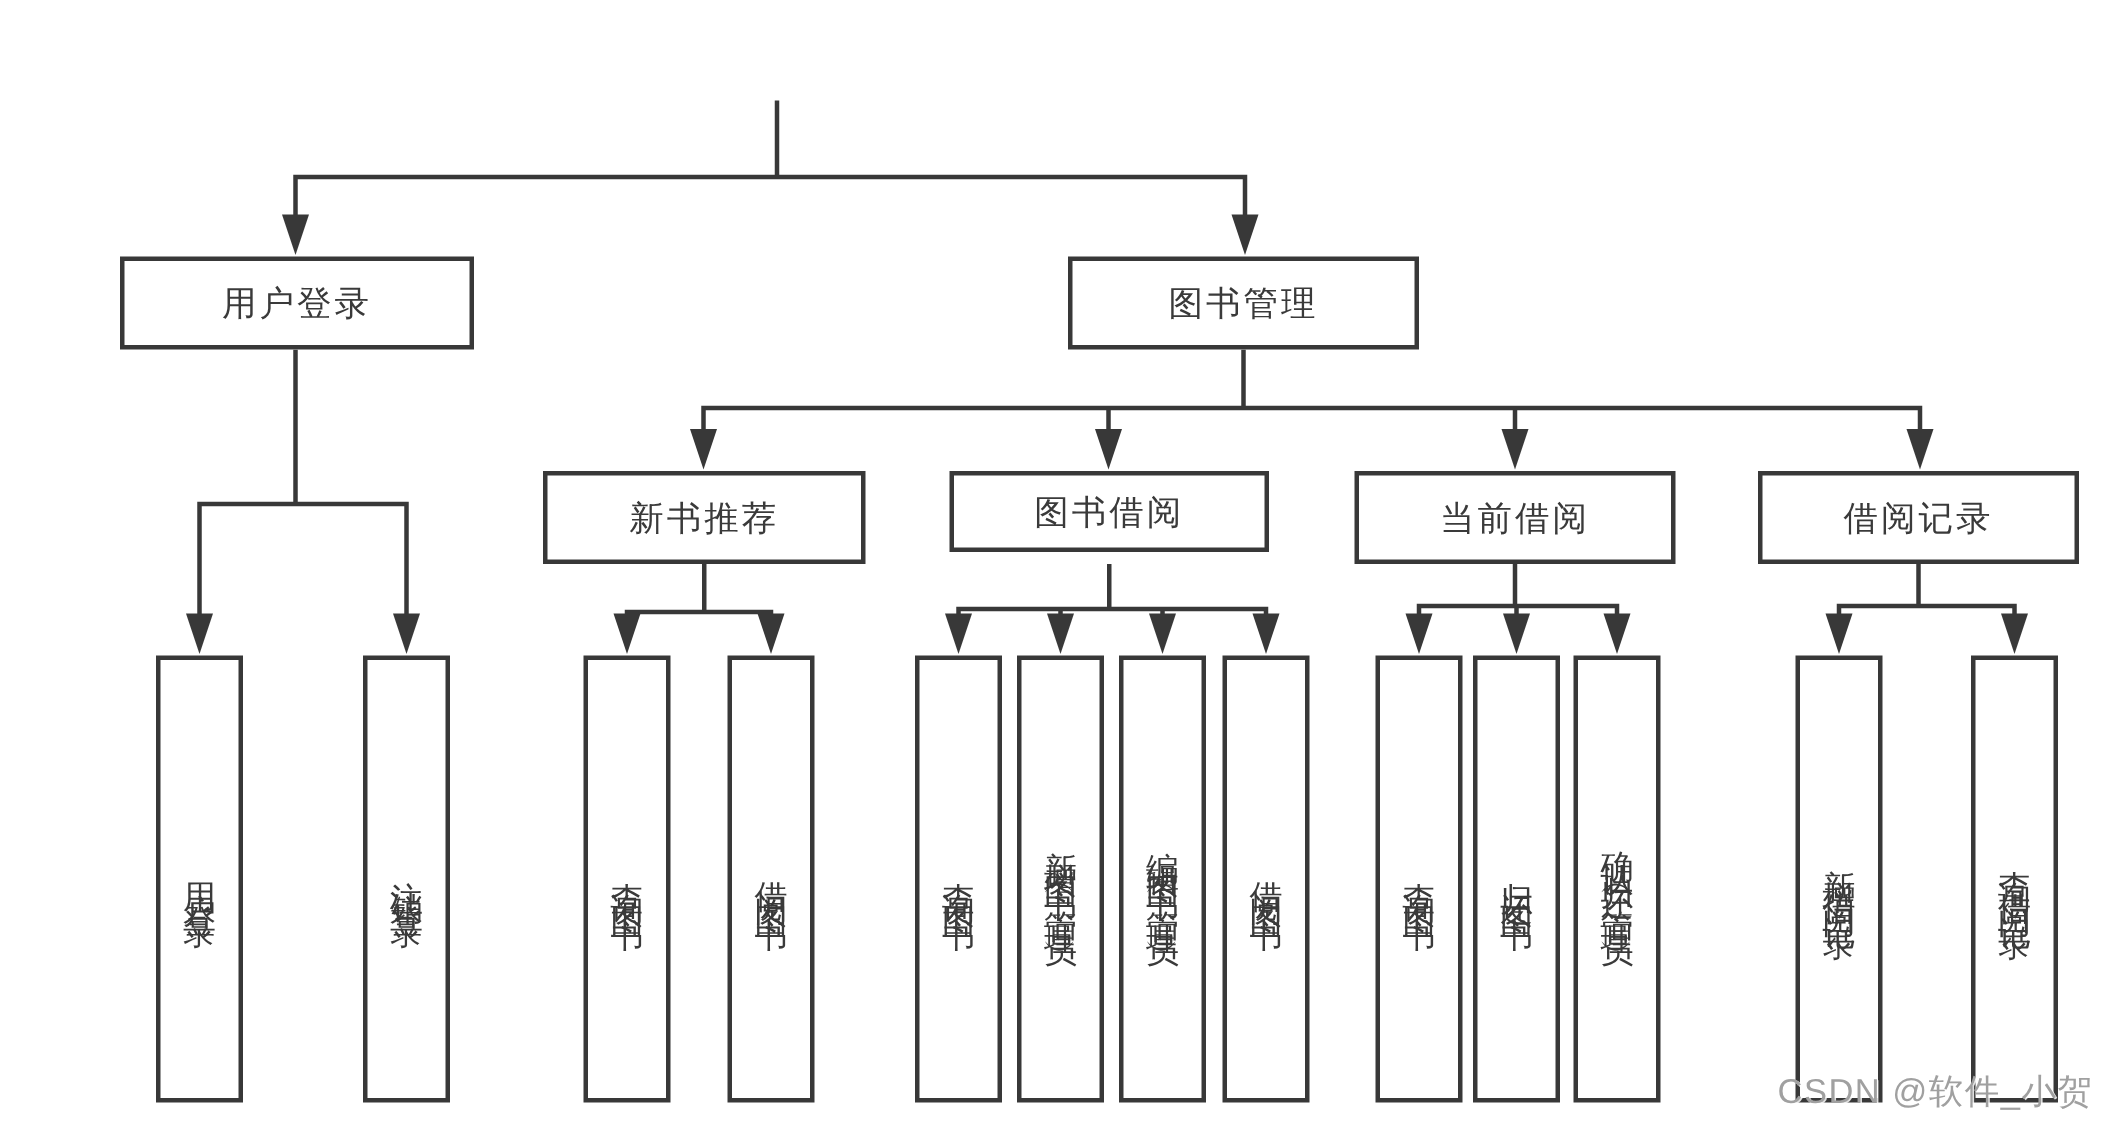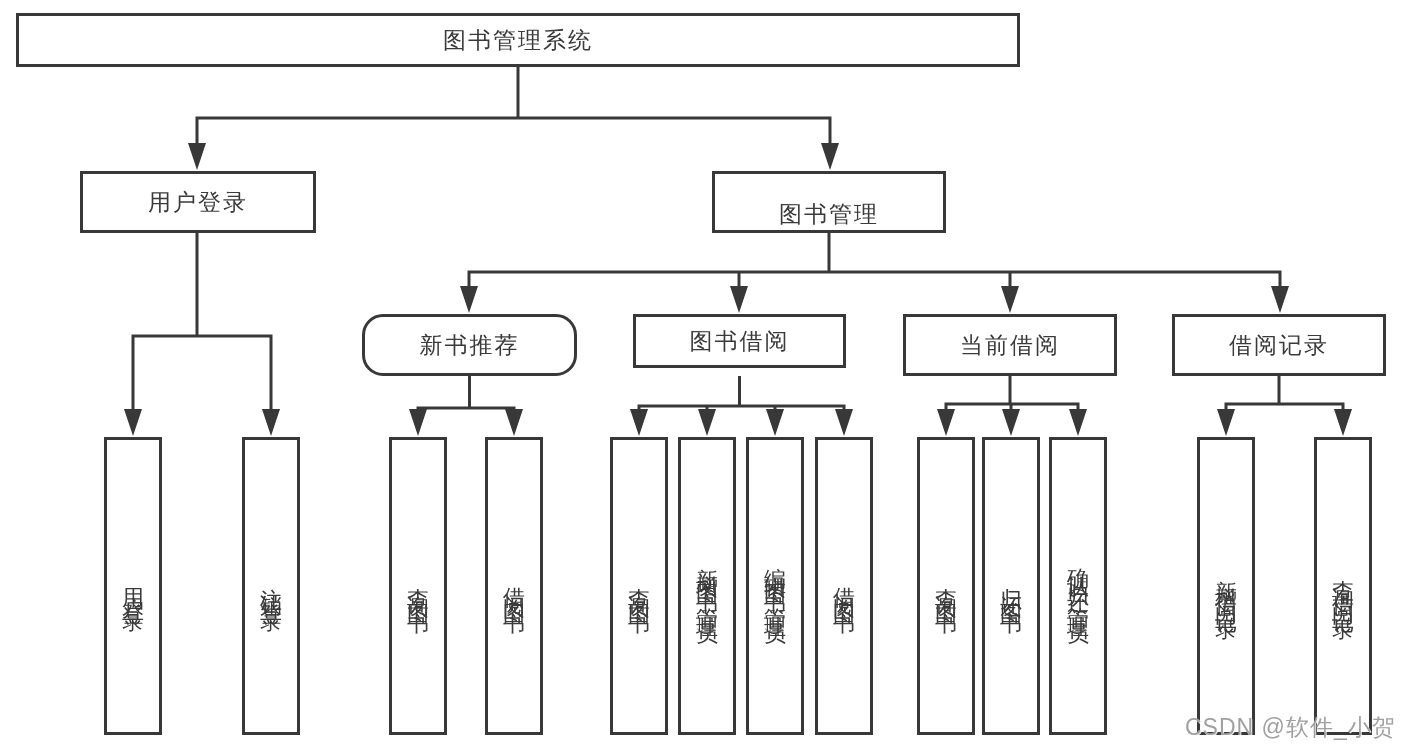--- a/index.html
+++ b/index.html
@@ -65,32 +65,29 @@
       <polygon points="766,409 784,409 775,436"></polygon>
       <polygon points="835,409 853,409 844,436"></polygon>
       <polygon points="937,409 955,409 946,436"></polygon>
       <polygon points="1002,409 1020,409 1011,436"></polygon>
       <polygon points="1069,409 1087,409 1078,436"></polygon>
       <polygon points="1217,409 1235,409 1226,436"></polygon>
       <polygon points="1334,409 1352,409 1343,436"></polygon>
     </g>
   </svg>
 
-  <div class="hbox" style="left:16px;top:13px;width:1004px;height:54px;">
-    <span>图书管理系统</span>
-  </div>
 
   <div class="hbox" style="left:80px;top:171px;width:236px;height:62px;">
     <span>用户登录</span>
   </div>
-  <div class="hbox" style="left:712px;top:171px;width:234px;height:62px;align-items:flex-end;">
+  <div class="hbox" style="left:712px;top:171px;width:234px;height:62px;">
     <span>图书管理</span>
   </div>
 
-  <div class="hbox" style="left:362px;top:314px;width:215px;height:62px;border-radius:21px;">
+  <div class="hbox" style="left:362px;top:314px;width:215px;height:62px;">
     <span>新书推荐</span>
   </div>
   <div class="hbox" style="left:633px;top:314px;width:213px;height:54px;">
     <span>图书借阅</span>
   </div>
   <div class="hbox" style="left:903px;top:314px;width:214px;height:62px;">
     <span>当前借阅</span>
   </div>
   <div class="hbox" style="left:1172px;top:314px;width:214px;height:62px;">
     <span>借阅记录</span>

